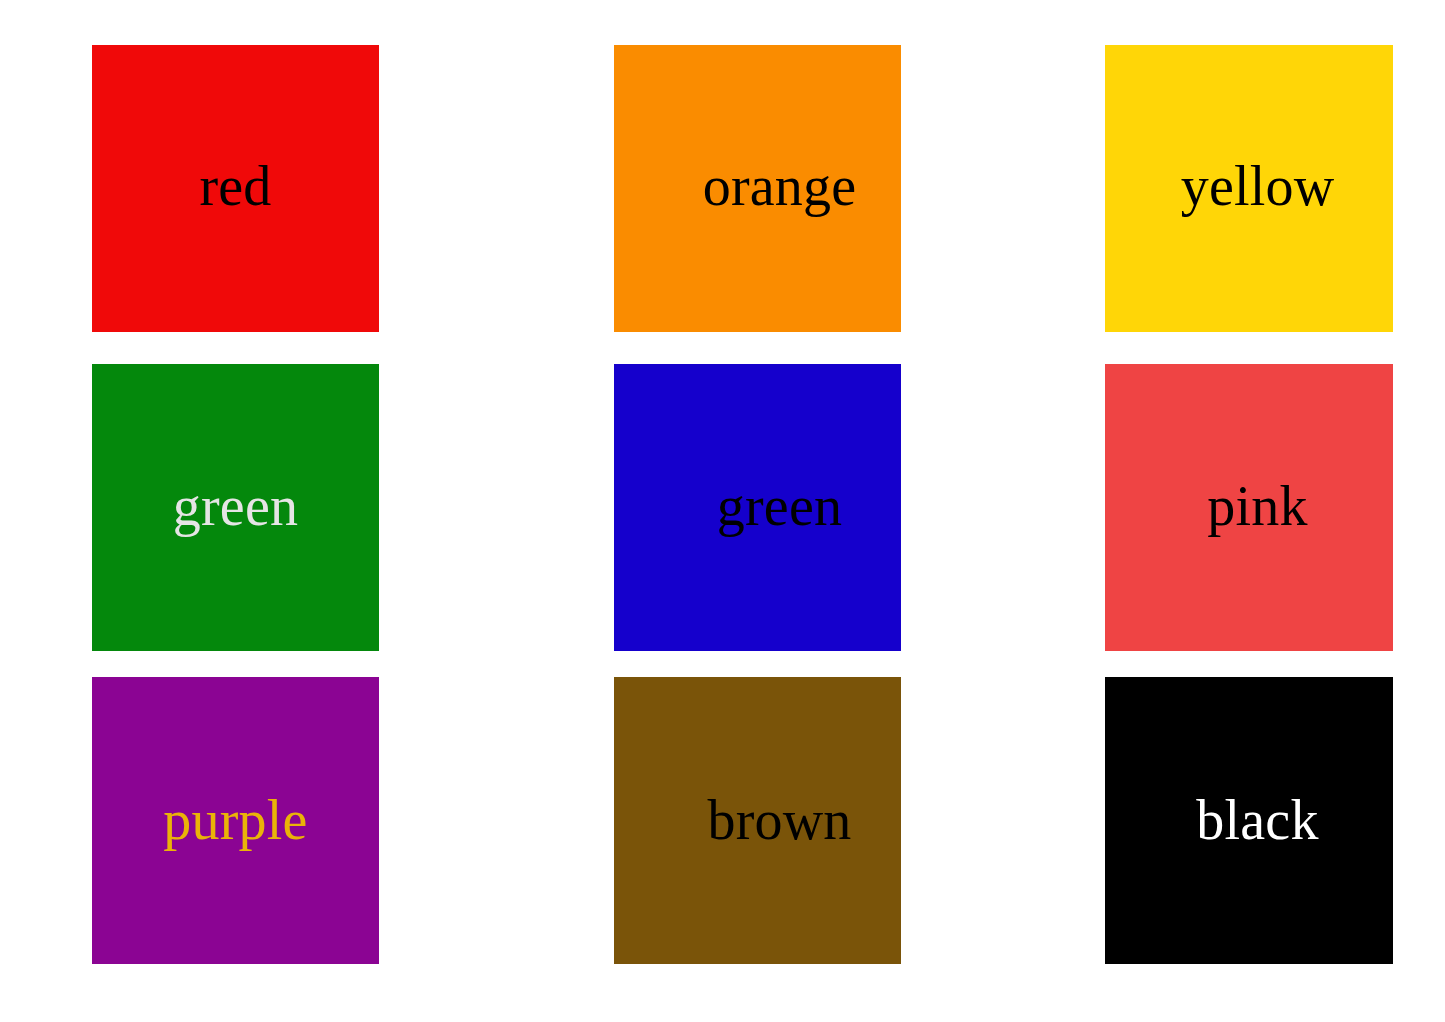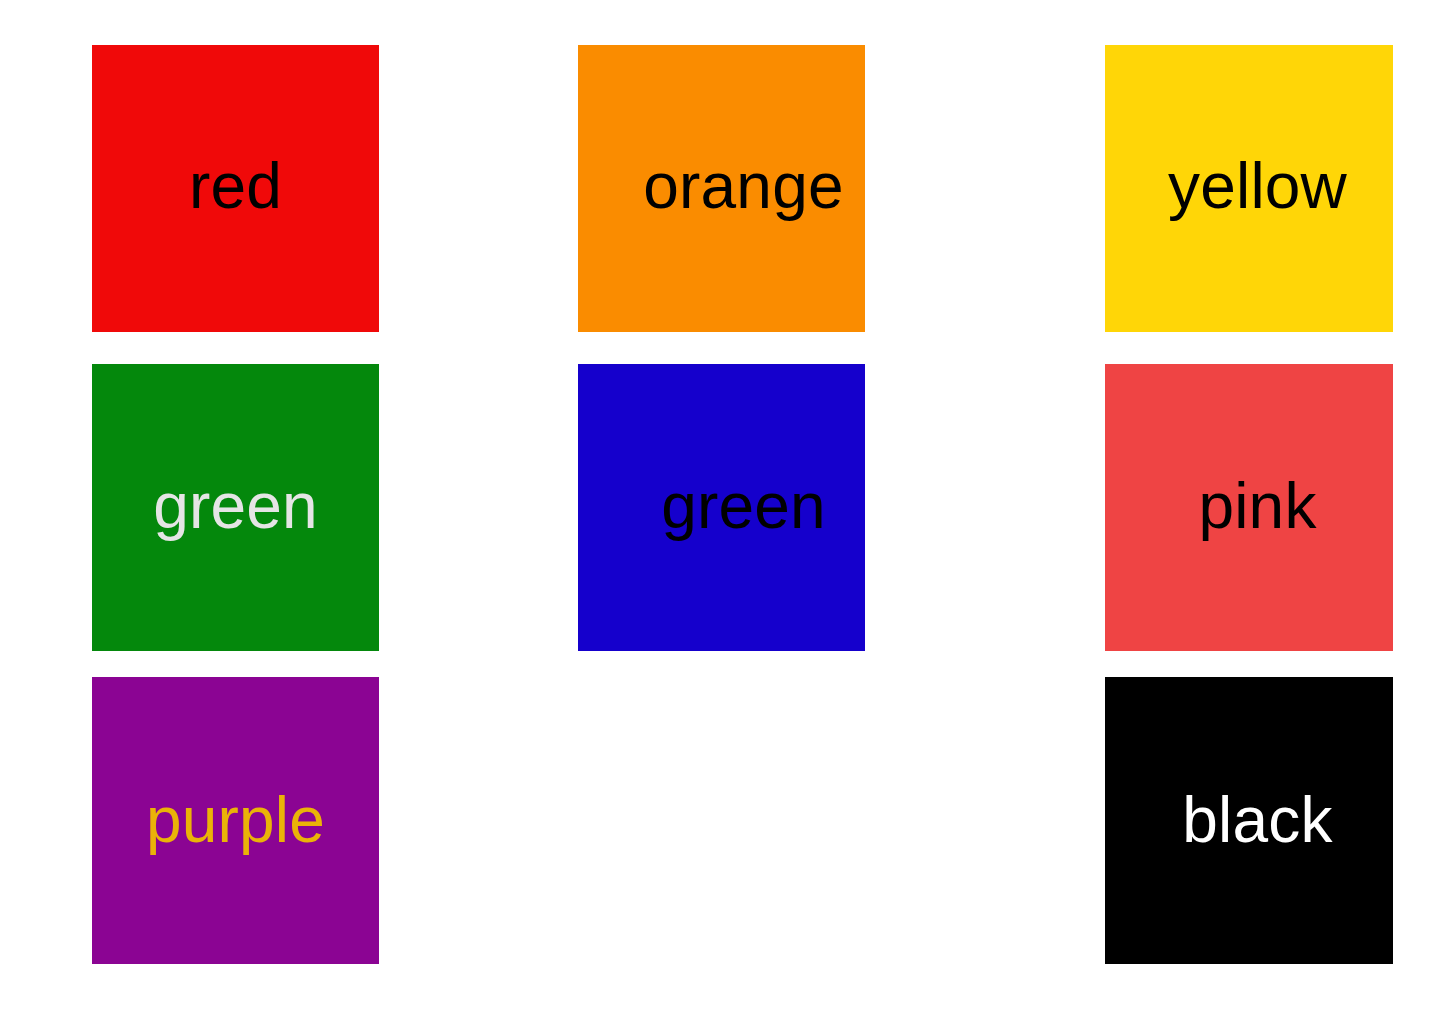--- a/index.html
+++ b/index.html
@@ -21,33 +21,33 @@
     background: #ffffff;
   }
   .swatch {
     position: absolute;
     display: flex;
     align-items: center;
     justify-content: center;
     box-sizing: border-box;
   }
   .swatch-label {
-    font-family: Liberation Sans, sans-serif;
-    font-size: 64px;
+    font-family: Liberation Serif, serif;
+    font-size: 56px;
     font-weight: 400;
     line-height: 1;
     letter-spacing: 0.2px;
     user-select: none;
     white-space: nowrap;
     display: block;
   }
 
   
   .col-0 { left: 92px;   width: 287px; }
-  .col-1 { left: 578px;  width: 287px; padding-left: 44px; }
+  .col-1 { left: 614px;  width: 287px; padding-left: 44px; }
   .col-2 { left: 1105px; width: 288px; padding-left: 17px; }
 
   
   .row-0 { top: 45px;  height: 287px; }
   .row-1 { top: 364px; height: 287px; }
   .row-2 { top: 677px; height: 287px; }
 
   
   .swatch .swatch-label { transform: translateY(-2px); }
   .row-0 .swatch-label { transform: translateY(-3px); }
@@ -80,18 +80,21 @@
   </div>
 
   <div class="swatch col-2 row-1" style="background: #ef4444;">
     <span class="swatch-label" style="color: rgb(0, 0, 0);">pink</span>
   </div>
 
   <div class="swatch col-0 row-2" style="background: rgb(139, 4, 147);">
     <span class="swatch-label" style="color: #eab308;">purple</span>
   </div>
 
+  <div class="swatch col-1 row-2" style="background: rgb(122, 84, 9);">
+    <span class="swatch-label" style="color: rgb(0, 0, 0);">brown</span>
+  </div>
 
   <div class="swatch col-2 row-2" style="background: rgb(0, 0, 0);">
     <span class="swatch-label" style="color: rgb(255, 255, 255);">black</span>
   </div>
 
 </div>
 
 </body></html>

